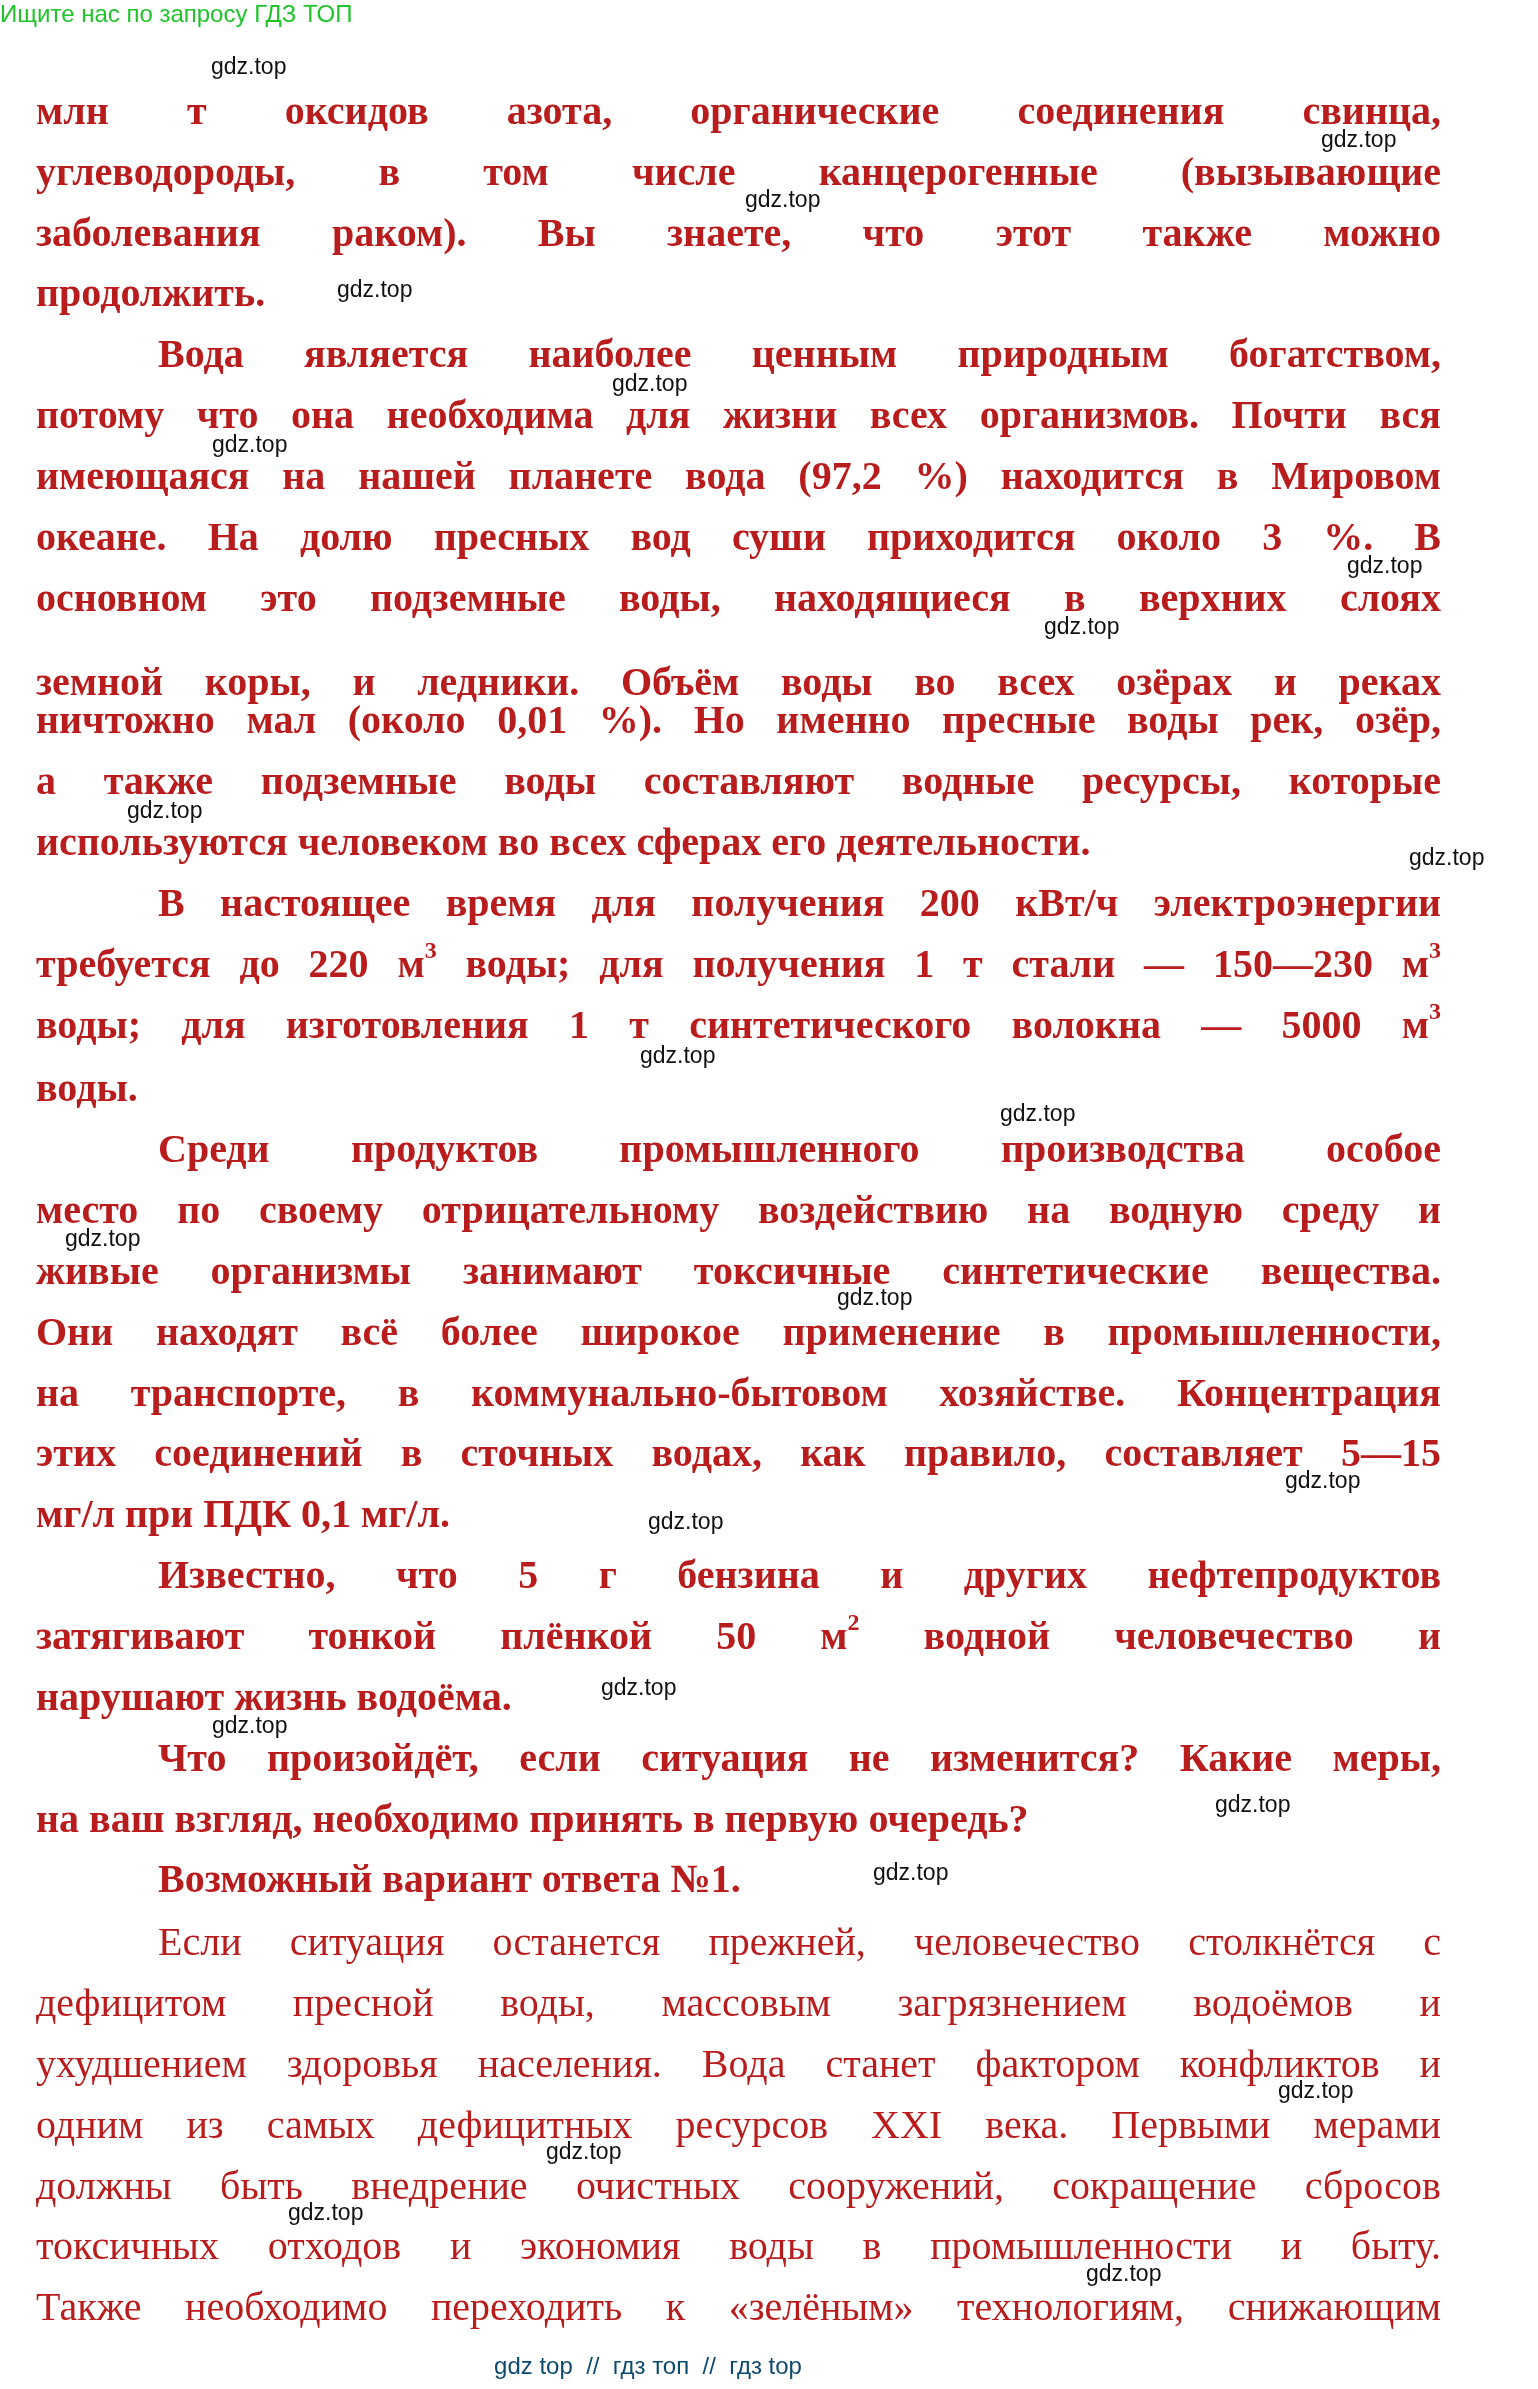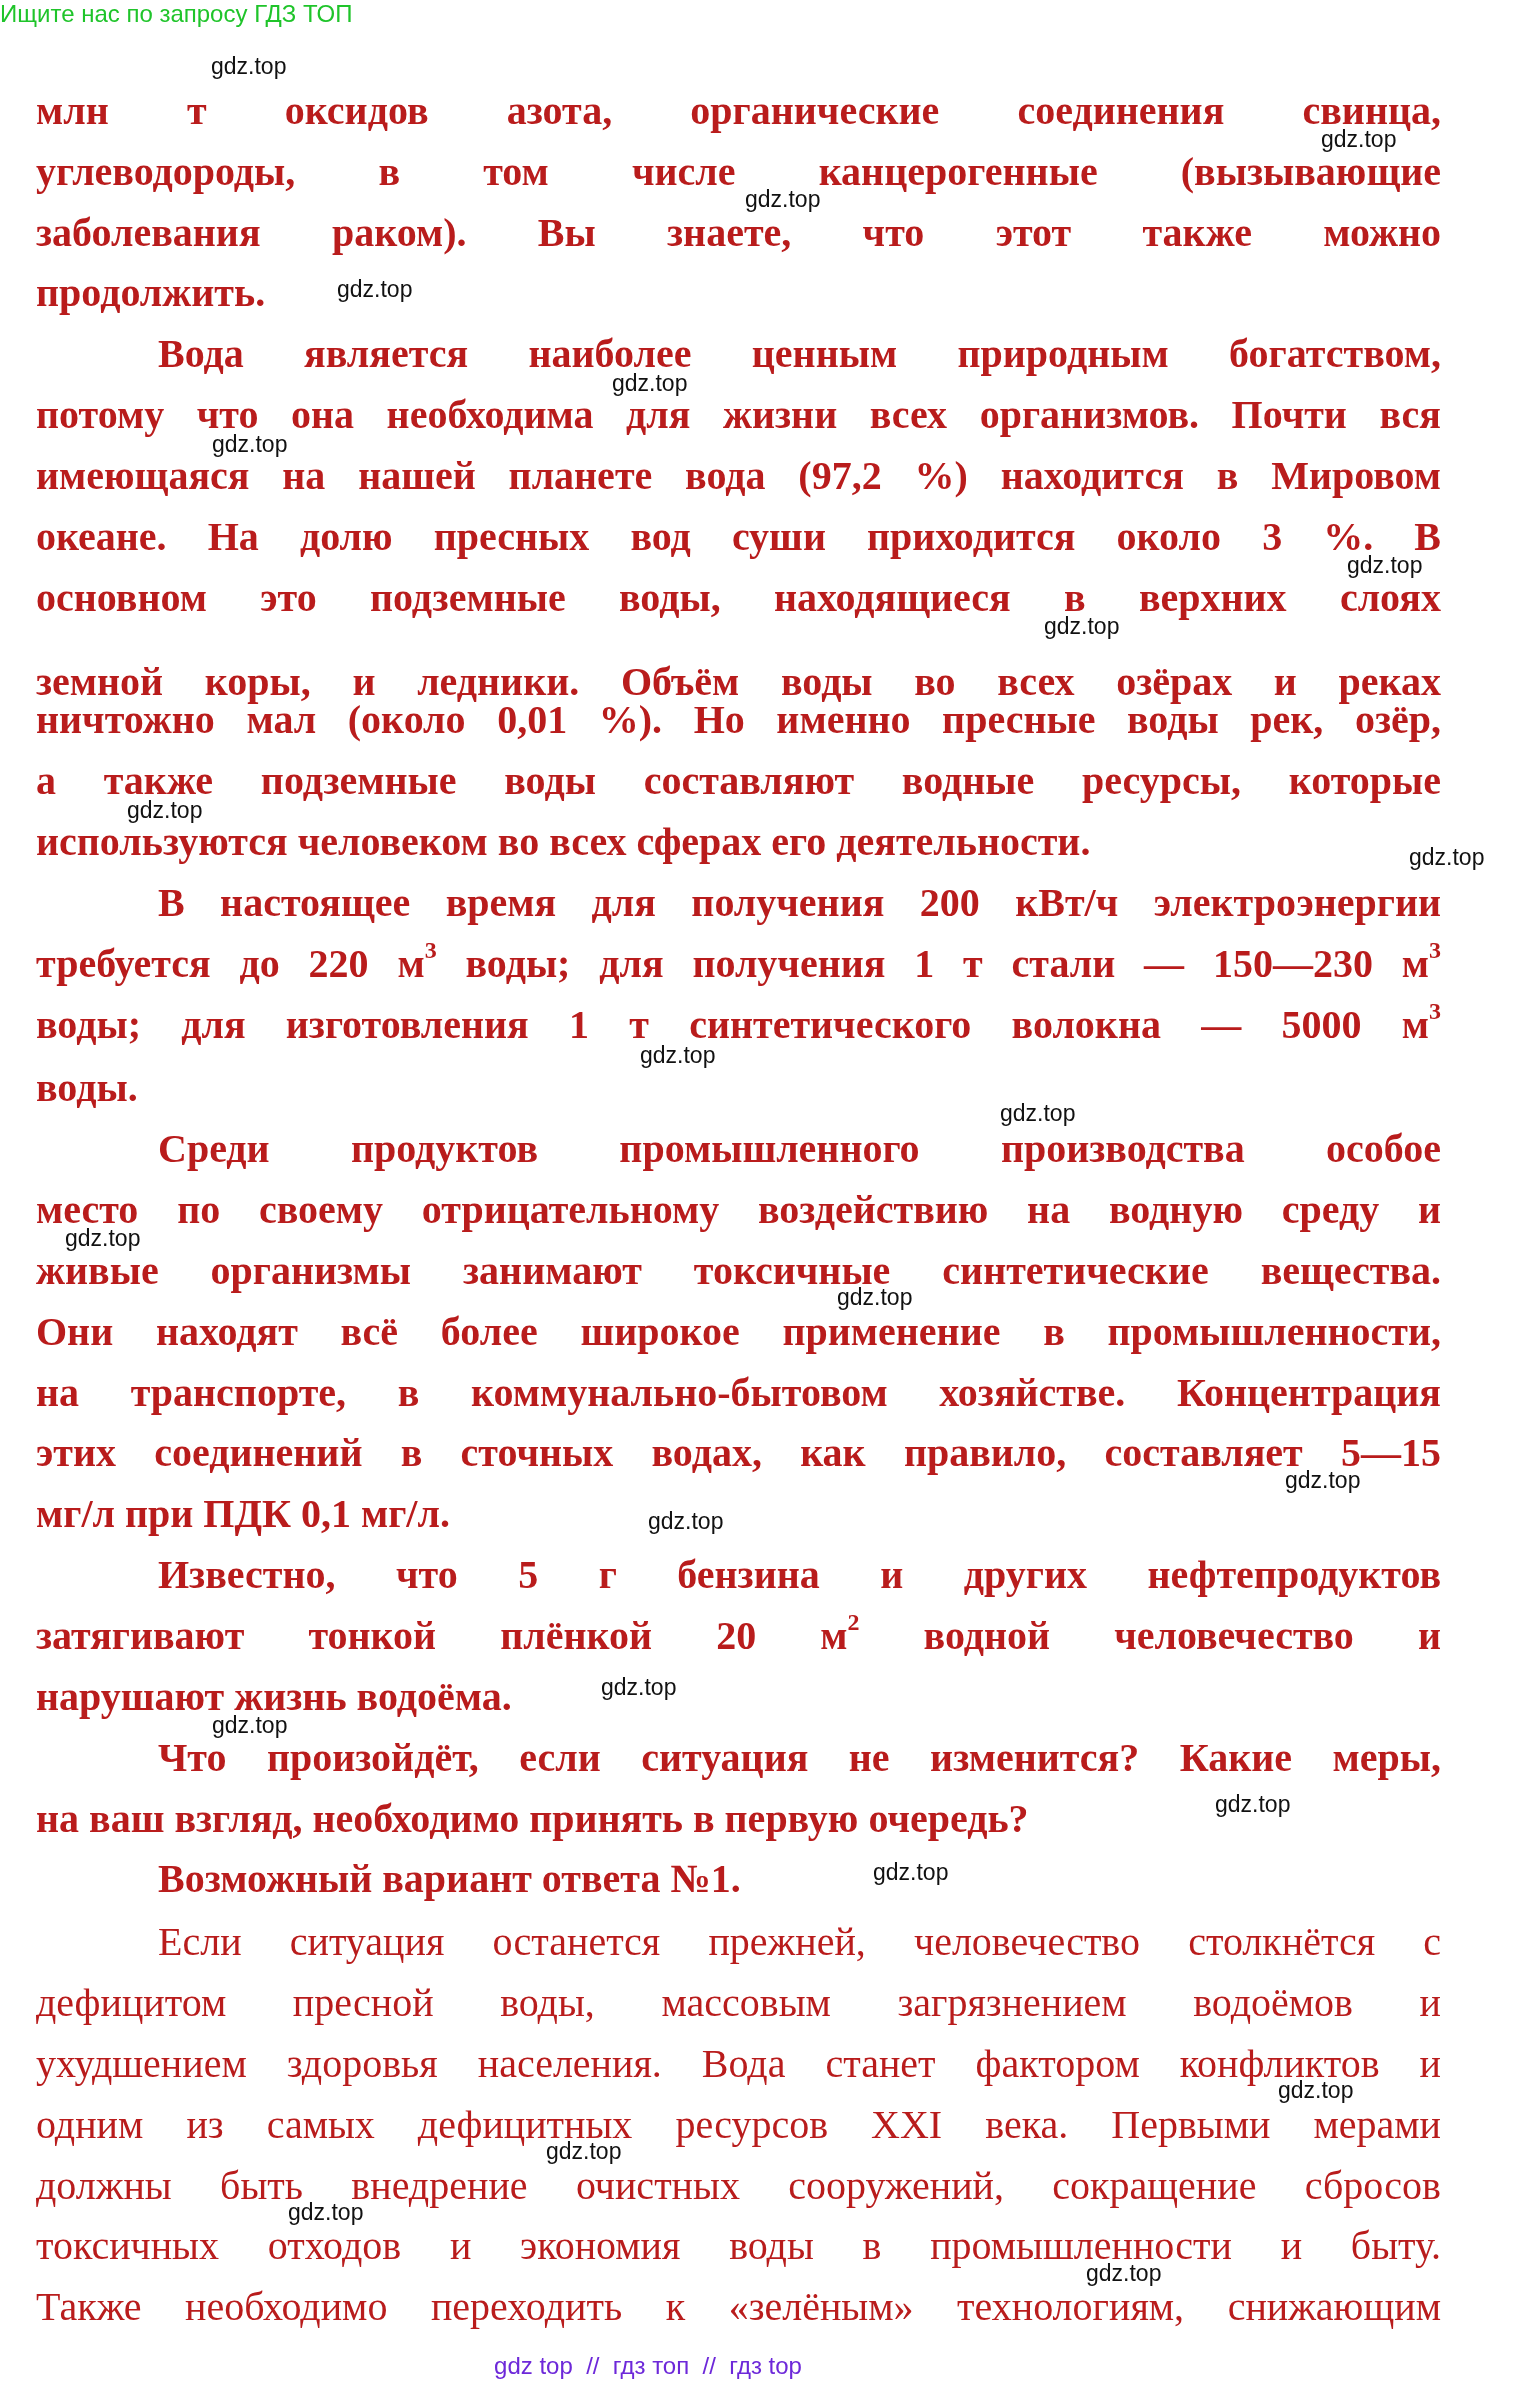--- a/index.html
+++ b/index.html
@@ -5,21 +5,21 @@
   html, body { margin: 0; padding: 0; background: #ffffff; }
   body { width: 1539px; height: 2389px; position: relative; overflow: hidden; }
   .header {
     position: absolute; left: 0; top: 0; width: 1539px; height: 32px;
     text-align: left; font-family: "Liberation Sans", sans-serif;
     font-size: 24px; line-height: 28.5px; color: #1fc42a;
   }
   .footer {
     position: absolute; left: 0; top: 2350px; width: 1296px; height: 32px;
     text-align: center; font-family: "Liberation Sans", sans-serif;
-    font-size: 24px; line-height: 32px; color: #6d28d9; white-space: pre;
+    font-size: 24px; line-height: 32px; color: #0c4a6e; white-space: pre;
   }
   .line {
     position: absolute; left: 36px; width: 1405px; height: 55px;
     font-family: "Liberation Serif", serif; font-size: 40px; line-height: 55px;
     color: #b91c1c; white-space: nowrap;
     text-align: justify; text-align-last: justify;
   }
   .line.bold { font-weight: bold; }
   .line.indent { left: 158px; width: 1283px; }
   .line.last { text-align: left; text-align-last: left; }
@@ -56,21 +56,21 @@
 
 <div class="line bold indent" style="top:1121px">Среди продуктов промышленного производства особое</div>
 <div class="line bold" style="top:1182px">место по своему отрицательному воздействию на водную среду и</div>
 <div class="line bold" style="top:1243px">живые организмы занимают токсичные синтетические вещества.</div>
 <div class="line bold" style="top:1304px">Они находят всё более широкое применение в промышленности,</div>
 <div class="line bold" style="top:1365px">на транспорте, в коммунально-бытовом хозяйстве. Концентрация</div>
 <div class="line bold" style="top:1425px">этих соединений в сточных водах, как правило, составляет 5—15</div>
 <div class="line bold last" style="top:1486px">мг/л при ПДК 0,1 мг/л.</div>
 
 <div class="line bold indent" style="top:1547px">Известно, что 5 г бензина и других нефтепродуктов</div>
-<div class="line bold" style="top:1608px"><span>затягивают тонкой плёнкой 20 м</span><sup>2</sup> <span>водной человечество и</span></div>
+<div class="line bold" style="top:1608px"><span>затягивают тонкой плёнкой 50 м</span><sup>2</sup> <span>водной человечество и</span></div>
 <div class="line bold last" style="top:1669px">нарушают жизнь водоёма.</div>
 
 <div class="line bold indent" style="top:1730px">Что произойдёт, если ситуация не изменится? Какие меры,</div>
 <div class="line bold last" style="top:1791px">на ваш взгляд, необходимо принять в первую очередь?</div>
 
 <div class="line bold indent last" style="top:1851px">Возможный вариант ответа №1.</div>
 
 <div class="line indent" style="top:1914px">Если ситуация останется прежней, человечество столкнётся с</div>
 <div class="line" style="top:1975px">дефицитом пресной воды, массовым загрязнением водоёмов и</div>
 <div class="line" style="top:2036px">ухудшением здоровья населения. Вода станет фактором конфликтов и</div>

